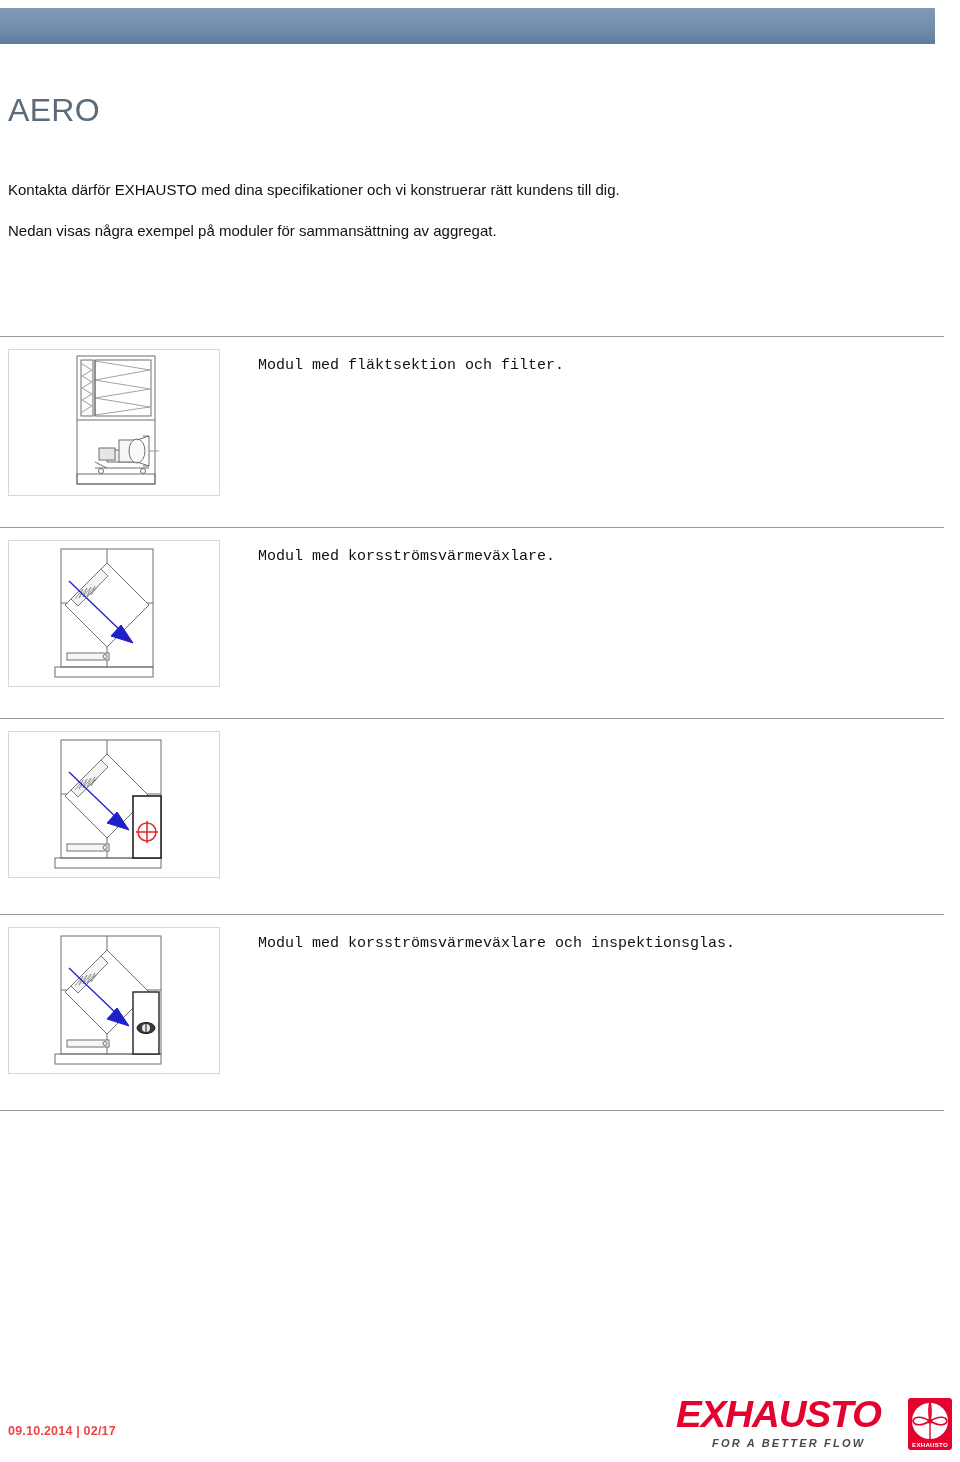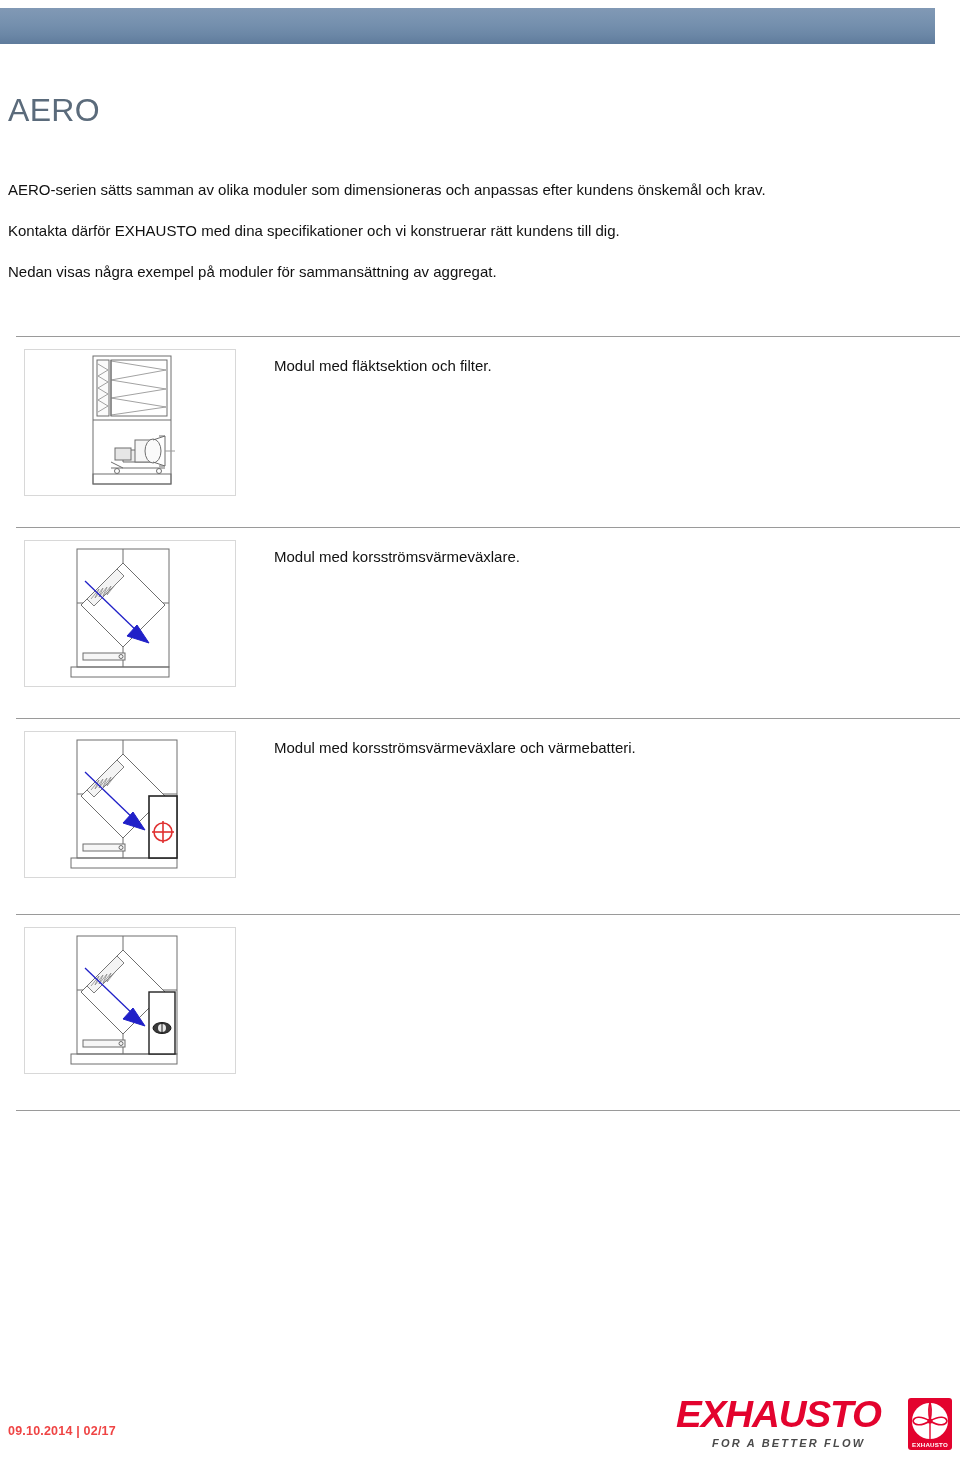--- a/index.html
+++ b/index.html
@@ -56,23 +56,24 @@
   .intro p {
     margin: 0 0 22px 0;
     font-size: 15px;
     line-height: 19px;
     color: #111111;
   }
 
   
   .modules {
     position: absolute;
-    left: 16px;
+    left: 0;
     top: 336px;
     width: 944px;
+    font-family: Liberation Mono, monospace;
   }
   .module-row {
     position: relative;
     border-top: 1px solid #9a9a9a;
     height: 190px;
   }
   .module-row.row-tall { height: 195px; }
   .module-row:last-child { height: 190px; }
   .modules-end {
     border-top: 1px solid #9a9a9a;
@@ -154,21 +155,20 @@
 </head>
 <body>
 
 <div class="header-band">
   <div class="header-title">Möjligheter</div>
 </div>
 
 <div class="page-title">AERO</div>
 
 <div class="intro">
-  <p>AERO-serien sätts samman av olika moduler som dimensioneras och anpassas efter kundens önskemål och krav.</p>
   <p>Kontakta därför EXHAUSTO med dina specifikationer och vi konstruerar rätt kundens till dig.</p>
   <p>Nedan visas några exempel på moduler för sammansättning av aggregat.</p>
 </div>
 
 <div class="modules">
 
   <div class="module-row">
     <div class="fig-box">
       <svg width="210" height="145" viewBox="0 0 210 145">
         <g fill="none" stroke="#6e6e6e" stroke-width="1">
@@ -270,21 +270,20 @@
           <rect x="124" y="64" width="28" height="62" fill="#ffffff"></rect>
         </g>
 
         <g stroke="#e03030" stroke-width="1.6" fill="none">
           <circle cx="138" cy="100" r="9"></circle>
           <line x1="138" y1="89" x2="138" y2="111"></line>
           <line x1="127" y1="100" x2="149" y2="100"></line>
         </g>
       </svg>
     </div>
-    <div class="module-caption">Modul med korsströmsvärmeväxlare och värmebatteri.</div>
   </div>
 
   <div class="module-row row-tall">
     <div class="fig-box">
       <svg width="210" height="145" viewBox="0 0 210 145">
         <g fill="none" stroke="#6e6e6e" stroke-width="1">
           <rect x="52" y="8" width="100" height="118"></rect>
           <rect x="46" y="126" width="106" height="10"></rect>
           <line x1="52" y1="62" x2="152" y2="62"></line>
           <line x1="98" y1="8" x2="98" y2="32"></line>
@@ -304,20 +303,21 @@
           <rect x="124" y="64" width="26" height="62" fill="#ffffff"></rect>
         </g>
 
         <g>
           <ellipse cx="137" cy="100" rx="9" ry="5.5" fill="#3a3a3a" stroke="#1a1a1a" stroke-width="1"></ellipse>
           <ellipse cx="137" cy="100" rx="4" ry="4" fill="#e8e8e8" stroke="none"></ellipse>
           <line x1="137" y1="95" x2="137" y2="105" stroke="#1a1a1a" stroke-width="1"></line>
         </g>
       </svg>
     </div>
+    <div class="module-caption">Modul med korsströmsvärmeväxlare och inspektionsglas.</div>
   </div>
 
 
   <div class="modules-end"></div>
 </div>
 
 <div class="footer-date">09.10.2014 | 02/17</div>
 
 <div class="logo-wrap">
   <div class="logo-word">EXHAUSTO</div>

